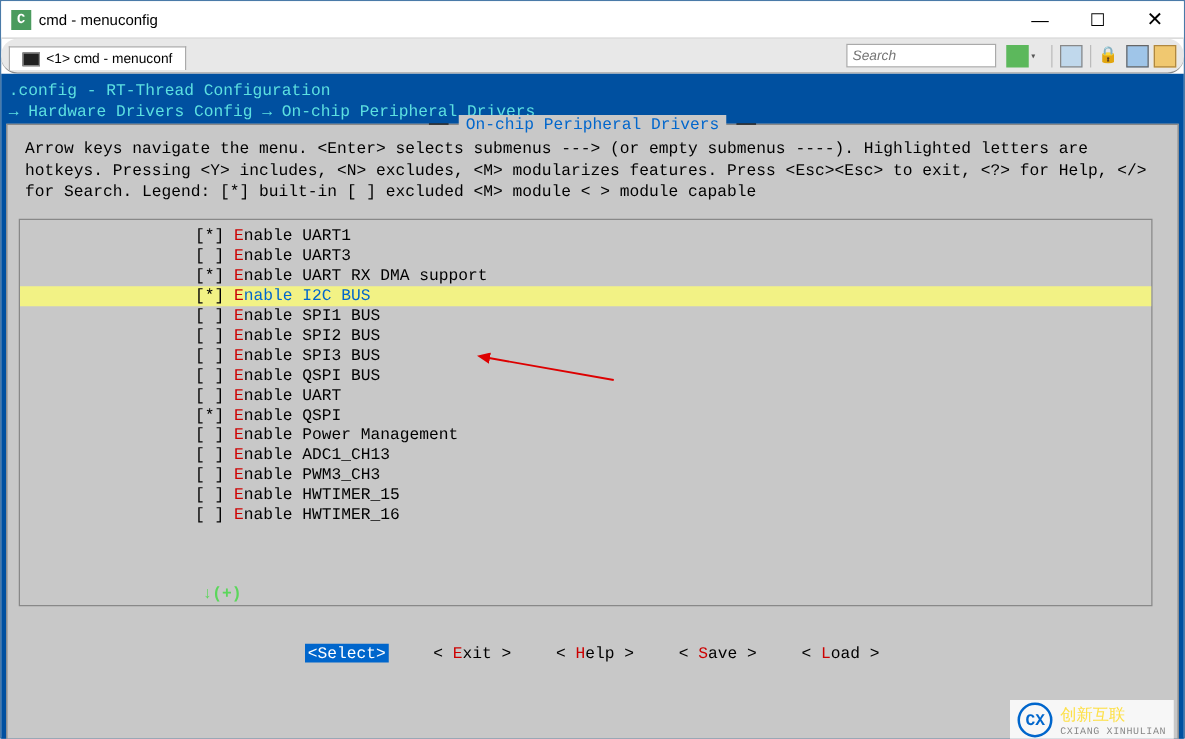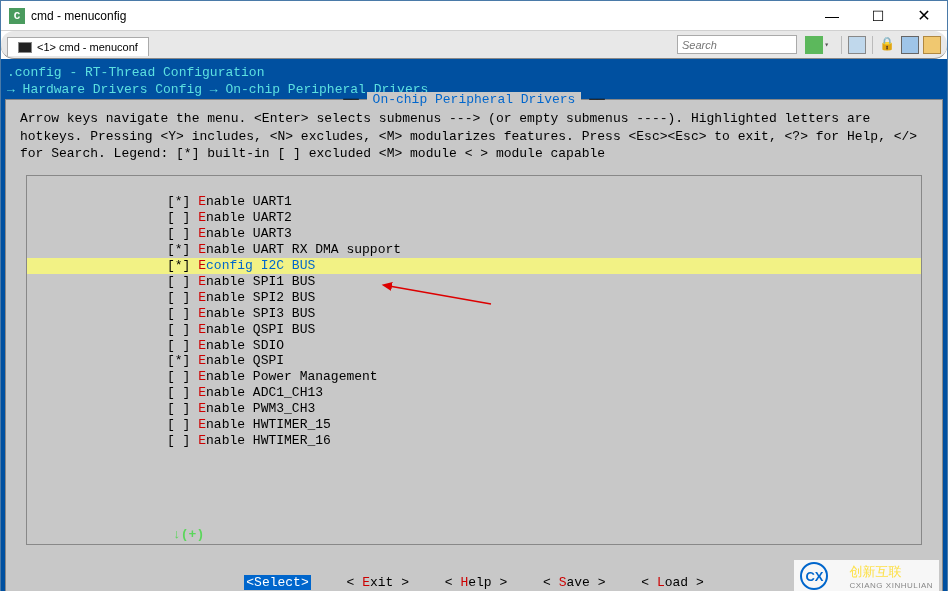--- a/index.html
+++ b/index.html
@@ -34,36 +34,36 @@
 .pathline { color: #5ce0e0; padding: 2px 2px; }
 .breadcrumb { color: #bbbbbb; padding: 0 2px 2px 2px; }
 .breadcrumb .arrow { color: #5ce0e0; }
 .breadcrumb .link { color: #5ce0e0; }
 
 .panel { background: #c8c8c8; color: #000; border: 1px solid #888; margin: 0 0; height: calc(100% - 32px); position: relative; }
 .panel-title-wrap { position: absolute; top: -8px; left: 0; width: 100%; text-align: center; }
 .panel-title { background: #c8c8c8; padding: 0 6px; color: #0066cc; }
 .help-text { padding: 10px 14px 8px 14px; line-height: 1.35; color: #000; }
 
-.listbox { border: 1px solid #888; margin: 4px 20px 8px 20px; padding: 18px 0; height: 370px; position: relative; }
+.listbox { border: 1px solid #888; margin: 4px 20px 8px 9px; padding: 5px 0; height: 310px; position: relative; }
 .item { padding: 0 0 0 140px; white-space: pre; line-height: 1.23; font-family: "Consolas","Courier New",monospace; }
 .item .hk { color: #cc0000; }
 .item.hl { background: #f2f285; }
 .item.hl .label-text { color: #0066cc; }
 .scroll-hint { position: absolute; bottom: 2px; left: 146px; color: #5bd65b; font-weight: bold; }
 
 .arrow-annot { position: absolute; top: 106px; right: 420px; pointer-events: none; }
 
 .buttons { text-align: center; padding: 6px 0 10px 0; }
 .btn { display: inline-block; margin: 16px 14px; }
 .btn .angle { color: #000; }
 .btn .hk { color: #cc0000; }
 .btn.sel { background: #0066cc; color: #fff; padding: 0 2px; }
 
-.watermark { position: absolute; right: 8px; bottom: 0px; display: flex; align-items: center; gap: 21px; background: rgba(255,255,255,0.85); padding: 2px 6px; font-family: Liberation Sans, sans-serif; }
+.watermark { position: absolute; right: 8px; bottom: 0px; display: flex; align-items: center; gap: 6px; background: rgba(255,255,255,0.85); padding: 2px 6px; font-family: Liberation Mono, monospace; }
 .watermark .logo { width: 28px; height: 28px; border: 2px solid #0066cc; border-radius: 50%; display: flex; align-items: center; justify-content: center; color: #0066cc; font-weight: bold; font-size: 13px; }
 .watermark .txt { font-size: 13px; color: #fde047; }
 .watermark .sub { font-size: 8px; color: #888; letter-spacing: 0.5px; }
 </style>
 </head>
 <body>
 
 <div class="window">
 
   <div class="titlebar">
@@ -103,29 +103,28 @@
 
     <div class="panel">
       <div class="panel-title-wrap">
         <span> ── </span><span class="panel-title">On-chip Peripheral Drivers</span><span> ── </span>
       </div>
       <div class="help-text">Arrow keys navigate the menu.  &lt;Enter&gt; selects submenus ---&gt; (or empty submenus ----).  Highlighted letters are hotkeys.  Pressing &lt;Y&gt; includes, &lt;N&gt; excludes, &lt;M&gt; modularizes features.  Press &lt;Esc&gt;&lt;Esc&gt; to exit, &lt;?&gt; for Help, &lt;/&gt; for Search.  Legend: [*] built-in  [ ] excluded  &lt;M&gt; module  &lt; &gt; module capable</div>
 
       <div class="listbox">
         <div id="items-container">
             <div class="item"><span>[*] </span><span class="hk">E</span><span class="label-text">nable UART1</span></div>
-            <div class="item"><span>[ ] </span><span class="hk">E</span><span class="label-text">nable UART2</span></div>
             <div class="item"><span>[ ] </span><span class="hk">E</span><span class="label-text">nable UART3</span></div>
             <div class="item"><span>[*] </span><span class="hk">E</span><span class="label-text">nable UART RX DMA support</span></div>
-            <div class="item hl"><span>[*] </span><span class="hk">E</span><span class="label-text">config I2C BUS</span></div>
+            <div class="item hl"><span>[*] </span><span class="hk">E</span><span class="label-text">nable I2C BUS</span></div>
             <div class="item"><span>[ ] </span><span class="hk">E</span><span class="label-text">nable SPI1 BUS</span></div>
             <div class="item"><span>[ ] </span><span class="hk">E</span><span class="label-text">nable SPI2 BUS</span></div>
             <div class="item"><span>[ ] </span><span class="hk">E</span><span class="label-text">nable SPI3 BUS</span></div>
             <div class="item"><span>[ ] </span><span class="hk">E</span><span class="label-text">nable QSPI BUS</span></div>
-            <div class="item"><span>[ ] </span><span class="hk">E</span><span class="label-text">nable SDIO</span></div>
+            <div class="item"><span>[ ] </span><span class="hk">E</span><span class="label-text">nable UART</span></div>
             <div class="item"><span>[*] </span><span class="hk">E</span><span class="label-text">nable QSPI</span></div>
             <div class="item"><span>[ ] </span><span class="hk">E</span><span class="label-text">nable Power Management</span></div>
             <div class="item"><span>[ ] </span><span class="hk">E</span><span class="label-text">nable ADC1_CH13</span></div>
             <div class="item"><span>[ ] </span><span class="hk">E</span><span class="label-text">nable PWM3_CH3</span></div>
             <div class="item"><span>[ ] </span><span class="hk">E</span><span class="label-text">nable HWTIMER_15</span></div>
             <div class="item"><span>[ ] </span><span class="hk">E</span><span class="label-text">nable HWTIMER_16</span></div>
           </div>
         <svg class="arrow-annot" width="120" height="30">
           <defs>
               <marker id="ah" markerWidth="8" markerHeight="8" refX="2" refY="3" orient="auto">

